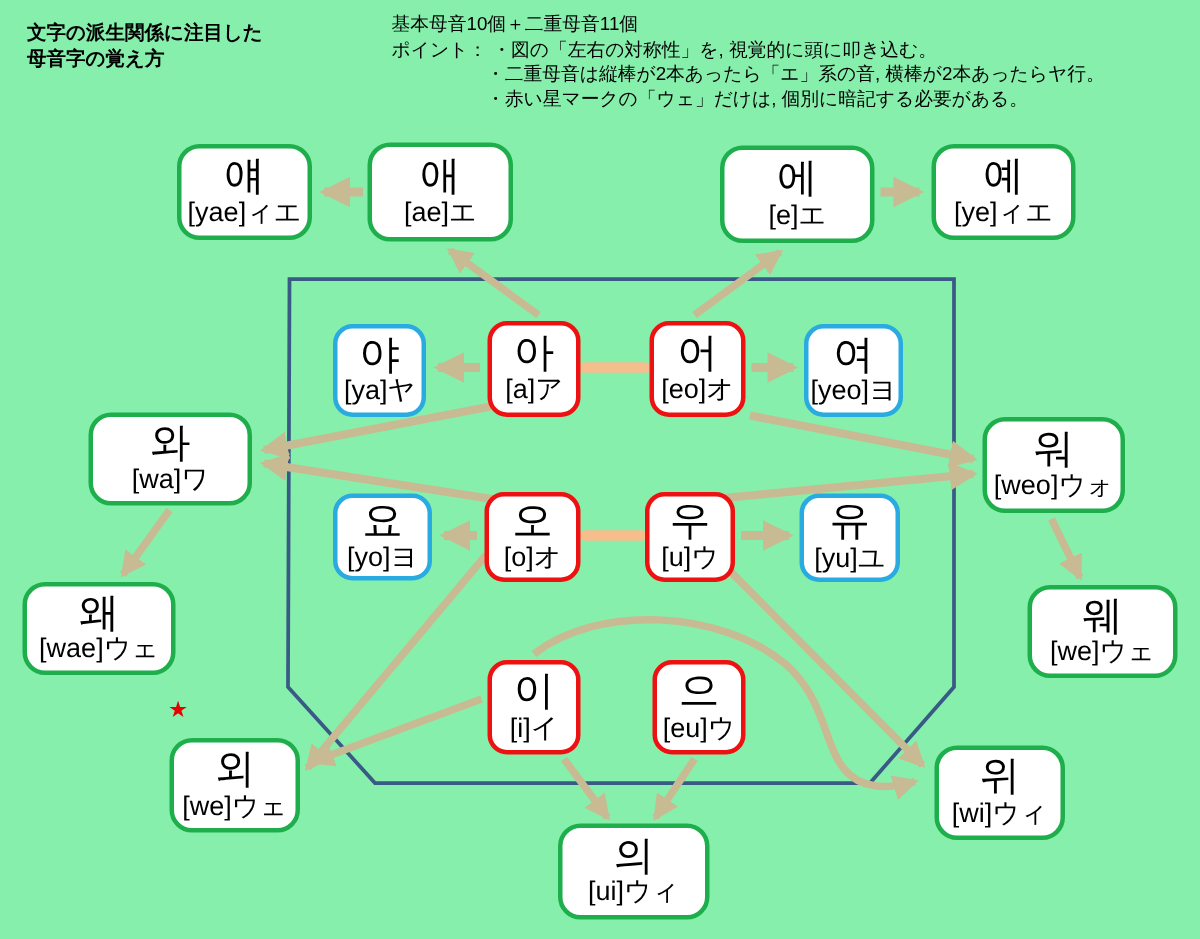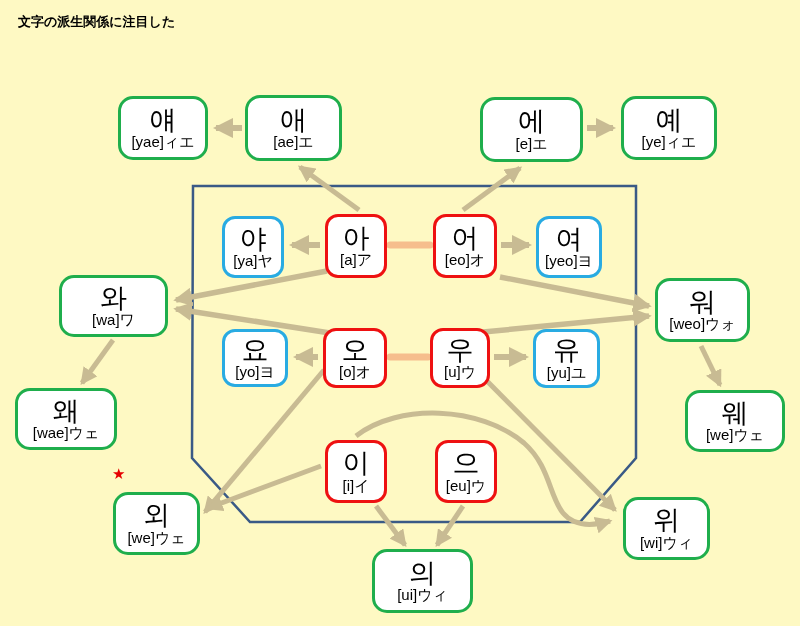--- a/index.html
+++ b/index.html
@@ -1,40 +1,41 @@
 <!DOCTYPE html>
 <html style="--green: #1fae4c; --red: #ee1111; --blue: #29abe2; --arrow: #c8bb93; --orange: #f6be8d; --frame: #3a5a86; --star: #e60000;"><head>
 <meta charset="utf-8">
 <style>
   html,body{margin:0;padding:0;background:#fff;}
   #stage{
-    position:relative;width:800px;height:626px;background:#fef9c3;overflow:hidden;
+    position:relative;width:800px;height:626px;background:#86efac;overflow:hidden;
     font-family:"Liberation Sans","DejaVu Sans",sans-serif;color:#000;
   }
   #title{position:absolute;left:18px;top:13px;font-weight:bold;font-size:13px;line-height:17px;white-space:pre;}
   #notes{position:absolute;left:261px;top:8px;font-size:12.5px;line-height:16.5px;white-space:pre;}
   #notes .indent{padding-left:63px;}
   #edges{position:absolute;left:0;top:0;z-index:1;}
   .node{
     position:absolute;background:#fff;z-index:2;box-sizing:border-box;
     display:flex;flex-direction:column;align-items:center;justify-content:center;
     border-radius:13px;
   }
   .node .char{font-size:27px;line-height:1.02;font-family:"DejaVu Sans","Liberation Sans",sans-serif;}
-  .node .label{font-size:15px;line-height:1.15;white-space:nowrap;}
+  .node .label{font-size:18px;line-height:1.15;white-space:nowrap;}
   .node.green{border:3.5px solid var(--green);border-radius:15px;}
   .node.red{border:3.5px solid var(--red);}
   .node.blue{border:3px solid var(--blue);}
   #star{position:absolute;left:112px;top:466px;z-index:2;font-size:15px;color:var(--star);line-height:1;}
 </style>
 </head>
 <body>
 
 <div id="stage">
-  <div id="title"><div>文字の派生関係に注目した</div></div>
+  <div id="title"><div>文字の派生関係に注目した</div><div>母音字の覚え方</div></div>
+  <div id="notes"><div class="">基本母音10個＋二重母音11個</div><div class="">ポイント： ・図の「左右の対称性」を, 視覚的に頭に叩き込む。</div><div class="indent">・二重母音は縦棒が2本あったら「エ」系の音, 横棒が2本あったらヤ行。</div><div class="indent">・赤い星マークの「ウェ」だけは, 個別に暗記する必要がある。</div></div>
   <svg id="edges" width="800" height="626" viewBox="0 0 800 626">
     <defs>
       <marker id="ah" viewBox="0 0 10 10" refX="8.5" refY="5" markerWidth="3.4" markerHeight="3.4" orient="auto-start-reverse">
         <path d="M0,0 L10,5 L0,10 z" id="ah-path" fill="#c8bb93"></path>
       </marker>
     </defs>
     <g id="frame-group">
         <polygon points="193,186 636,186 636,458 580,522 250,522 192,458" fill="none" stroke="#3a5a86" stroke-width="2.5"></polygon>
       </g>
     <g id="edge-group">

